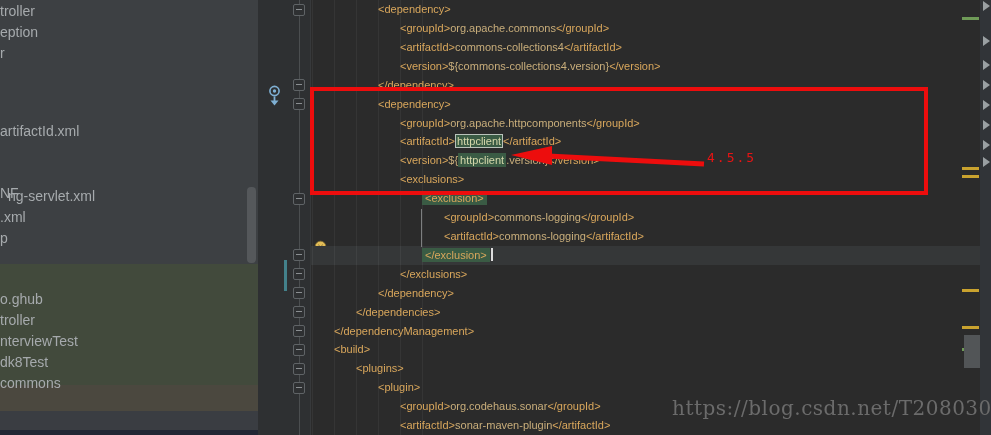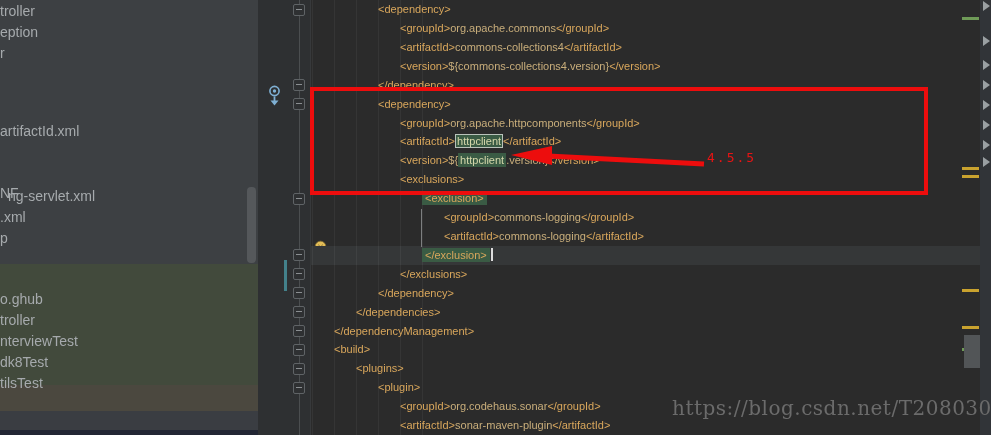--- a/index.html
+++ b/index.html
@@ -68,21 +68,21 @@
         <div class="abs side-item" style="top: 44px;">r</div>
         <div class="abs side-item" style="top: 122px;">artifactId.xml</div>
         <div class="abs side-item" style="top: 184px;">NF</div>
         <div class="abs side-item" style="top: 187px; padding-left: 8px;">ng-servlet.xml</div>
         <div class="abs side-item" style="top: 208px;">.xml</div>
         <div class="abs side-item" style="top: 229px;">p</div>
         <div class="abs side-item" style="top: 290px;">o.ghub</div>
         <div class="abs side-item" style="top: 311px;">troller</div>
         <div class="abs side-item" style="top: 332px;">nterviewTest</div>
         <div class="abs side-item" style="top: 353px;">dk8Test</div>
-        <div class="abs side-item" style="top: 374px;">tilsTest</div>
+        <div class="abs side-item" style="top: 374px;">commons</div>
       </div>
     <div class="abs side-thumb"></div>
   </div>
 
   <div class="abs gutter"></div>
   <div class="abs fold-line"></div>
   <div class="abs vcs-bar"></div>
 
   <div class="abs" style="left:266px;top:85px;">
     <svg width="17" height="21" viewBox="0 0 17 21">

